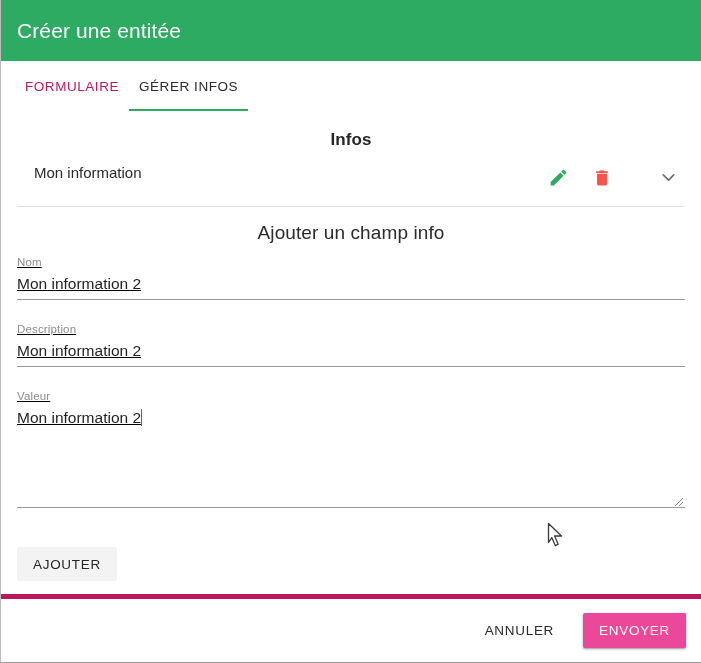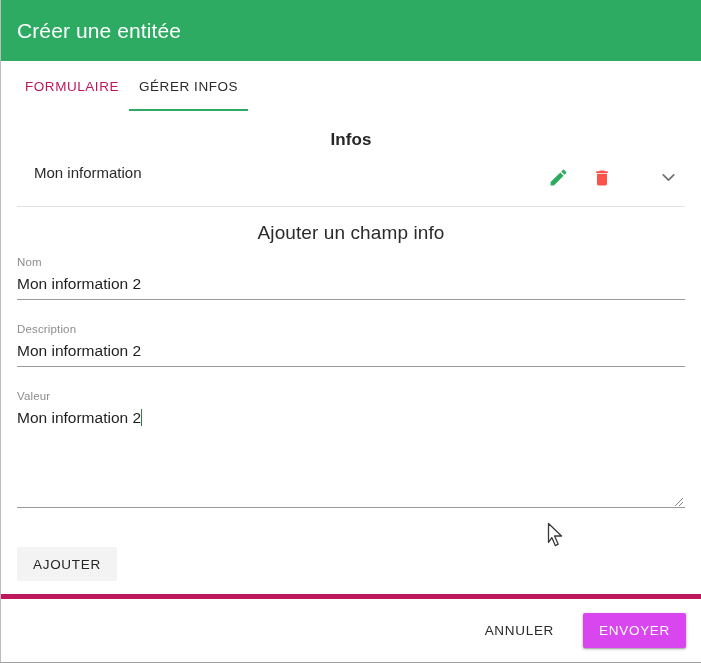--- a/index.html
+++ b/index.html
@@ -146,20 +146,21 @@
     text-align: center;
     font-size: 19px;
     font-weight: 400;
     color: #2b2b2b;
     margin: 15px 0 0 0;
     letter-spacing: 0.1px;
   }
   .form {
     padding: 0 16px;
     margin-top: 11px;
+    text-decoration: underline;
   }
   .field {
     position: relative;
     margin-bottom: 22px;
   }
   .field-label {
     font-size: 11.5px;
     color: #8c8c8c;
     line-height: 14px;
     letter-spacing: 0.15px;
@@ -240,21 +241,21 @@
     font-size: 13.5px;
     font-weight: 500;
     letter-spacing: 0.7px;
     padding: 0 16px;
     height: 34px;
     border-radius: 2px;
     cursor: pointer;
     margin-right: 13px;
   }
   .btn-submit {
-    background: #d946ef;
+    background: #ec4899;
     border: none;
     color: #ffffff;
     font-family: inherit;
     font-size: 13.5px;
     font-weight: 500;
     letter-spacing: 0.7px;
     padding: 0 16px;
     height: 35px;
     border-radius: 2px;
     cursor: pointer;

